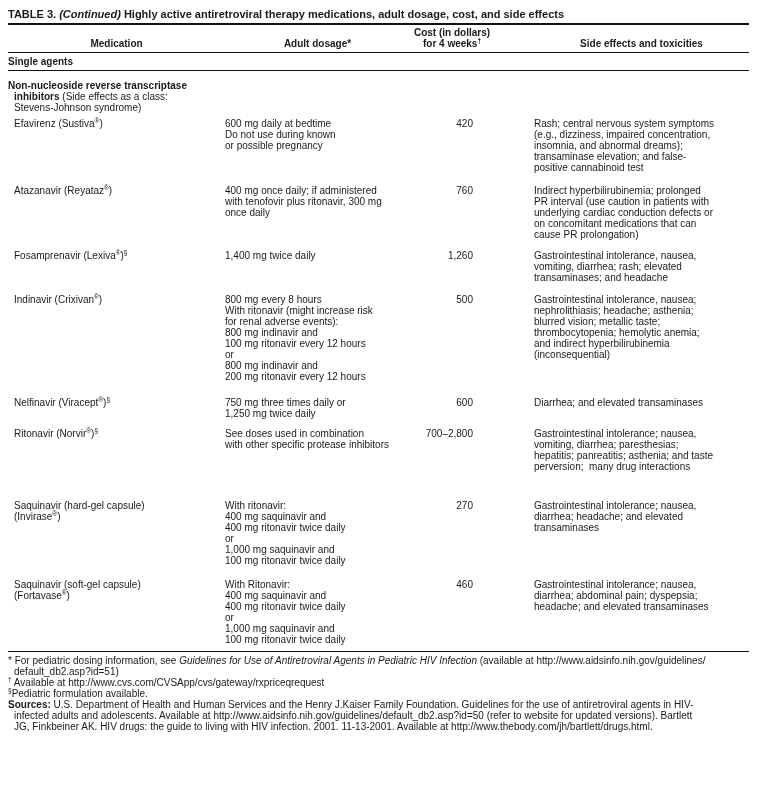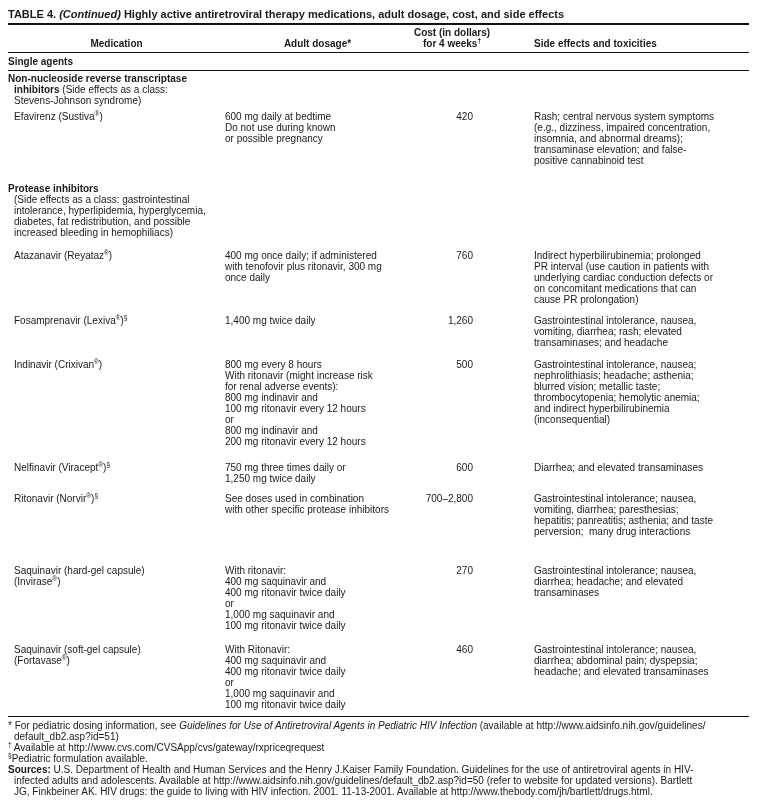--- a/index.html
+++ b/index.html
@@ -24,27 +24,27 @@
     padding-bottom:3px;border-bottom:2px solid #111;
   }
   .title .cont{font-style:italic;}
 
   
   .grid{display:grid;grid-template-columns:217px 185px 84px 40px 215px;}
   .thead{align-items:end;padding:2px 0 3px;border-bottom:1.5px solid #111;font-weight:bold;}
   .thead .c-med{text-align:center;}
   .thead .c-dos{text-align:center;}
   .thead .c-cost{text-align:center;}
-  .thead .c-side{grid-column:5;text-align:left;}
+  .thead .c-side{grid-column:5;text-align:center;}
 
   .section-bar{
     font-weight:bold;padding:3px 0;border-bottom:1.5px solid #111;
   }
 
-  .class-head{margin-top:2px;}
+  .class-head{margin-top:9px;}
   .class-head .l1{font-weight:bold;}
   .class-head .ind{padding-left:6px;}
   .class-head .note{white-space:pre;}
 
   .drug{align-items:start;}
   .cell-med{padding-left:6px;}
   .cell-dos{white-space:pre;}
   .cell-cost{text-align:right;padding-right:21px;}
   .cell-side{grid-column:5;white-space:pre;}
 
@@ -56,21 +56,21 @@
   .footnotes{padding-top:3px;}
   .fn{white-space:nowrap;}
   .fn .it{font-style:italic;margin-top:40px;}
   .fn-cont{padding-left:6px;white-space:nowrap;}
 </style>
 </head>
 <body>
 
 <div class="page">
 
-  <div class="title"><span>TABLE 4. </span><span class="cont">(Continued)</span><span> Highly active antiretroviral therapy medications, adult dosage, cost, and side effects</span></div>
+  <div class="title"><span>TABLE 3. </span><span class="cont">(Continued)</span><span> Highly active antiretroviral therapy medications, adult dosage, cost, and side effects</span></div>
 
   <div class="grid thead">
     <div class="c-med">Medication</div>
     <div class="c-dos">Adult dosage*</div>
     <div class="c-cost">
       <div>Cost (in dollars)</div>
       <div><span>for 4 weeks</span><sup>†</sup></div>
     </div>
     <div></div>
     <div class="c-side">Side effects and toxicities</div>
@@ -91,27 +91,20 @@
 or possible pregnancy</div>
     <div class="cell-cost">420</div>
     <div></div>
     <div class="cell-side">Rash; central nervous system symptoms
 (e.g., dizziness, impaired concentration,
 insomnia, and abnormal dreams);
 transaminase elevation; and false-
 positive cannabinoid test</div>
   </div>
 
-  <div class="class-head mt17">
-    <div class="l1">Protease inhibitors</div>
-    <div class="ind note">(Side effects as a class: gastrointestinal
-intolerance, hyperlipidemia, hyperglycemia,
-diabetes, fat redistribution, and possible
-increased bleeding in hemophiliacs)</div>
-  </div>
 
   <div class="grid drug mt12">
     <div class="cell-med"><span>Atazanavir (Reyataz</span><sup>®</sup><span>)</span><sup></sup></div>
     <div class="cell-dos">400 mg once daily; if administered
 with tenofovir plus ritonavir, 300 mg
 once daily</div>
     <div class="cell-cost">760</div>
     <div></div>
     <div class="cell-side">Indirect hyperbilirubinemia; prolonged
 PR interval (use caution in patients with

